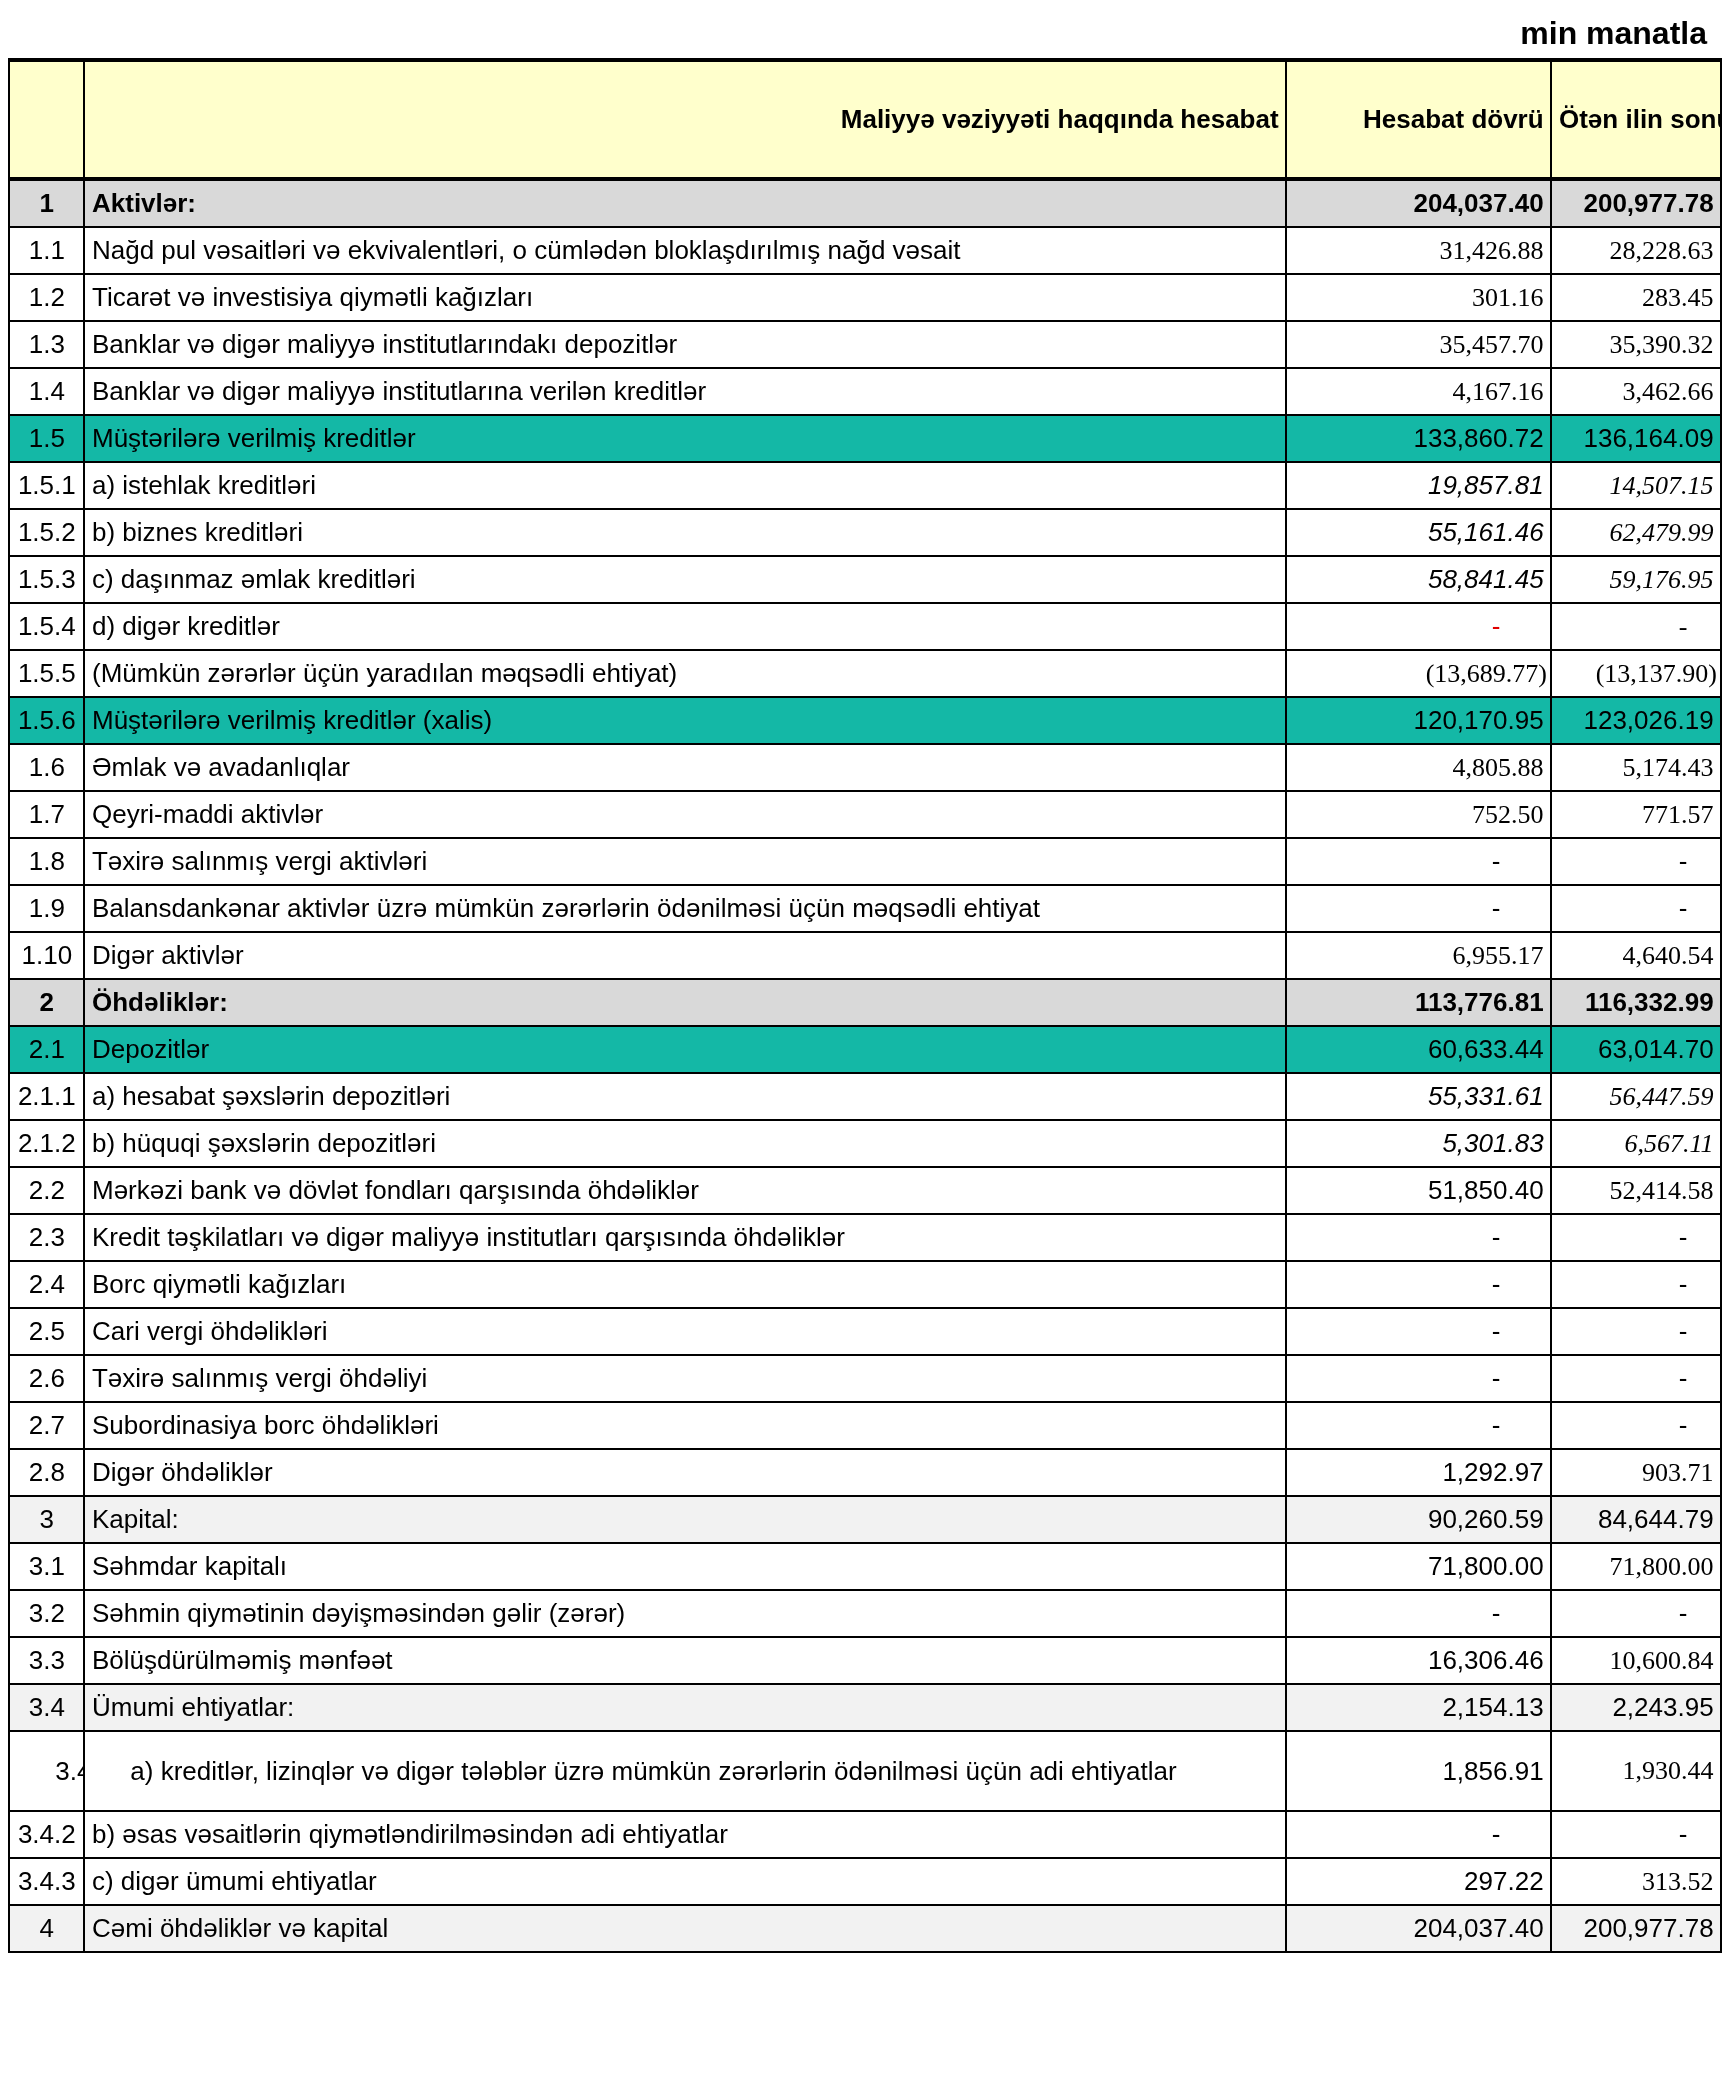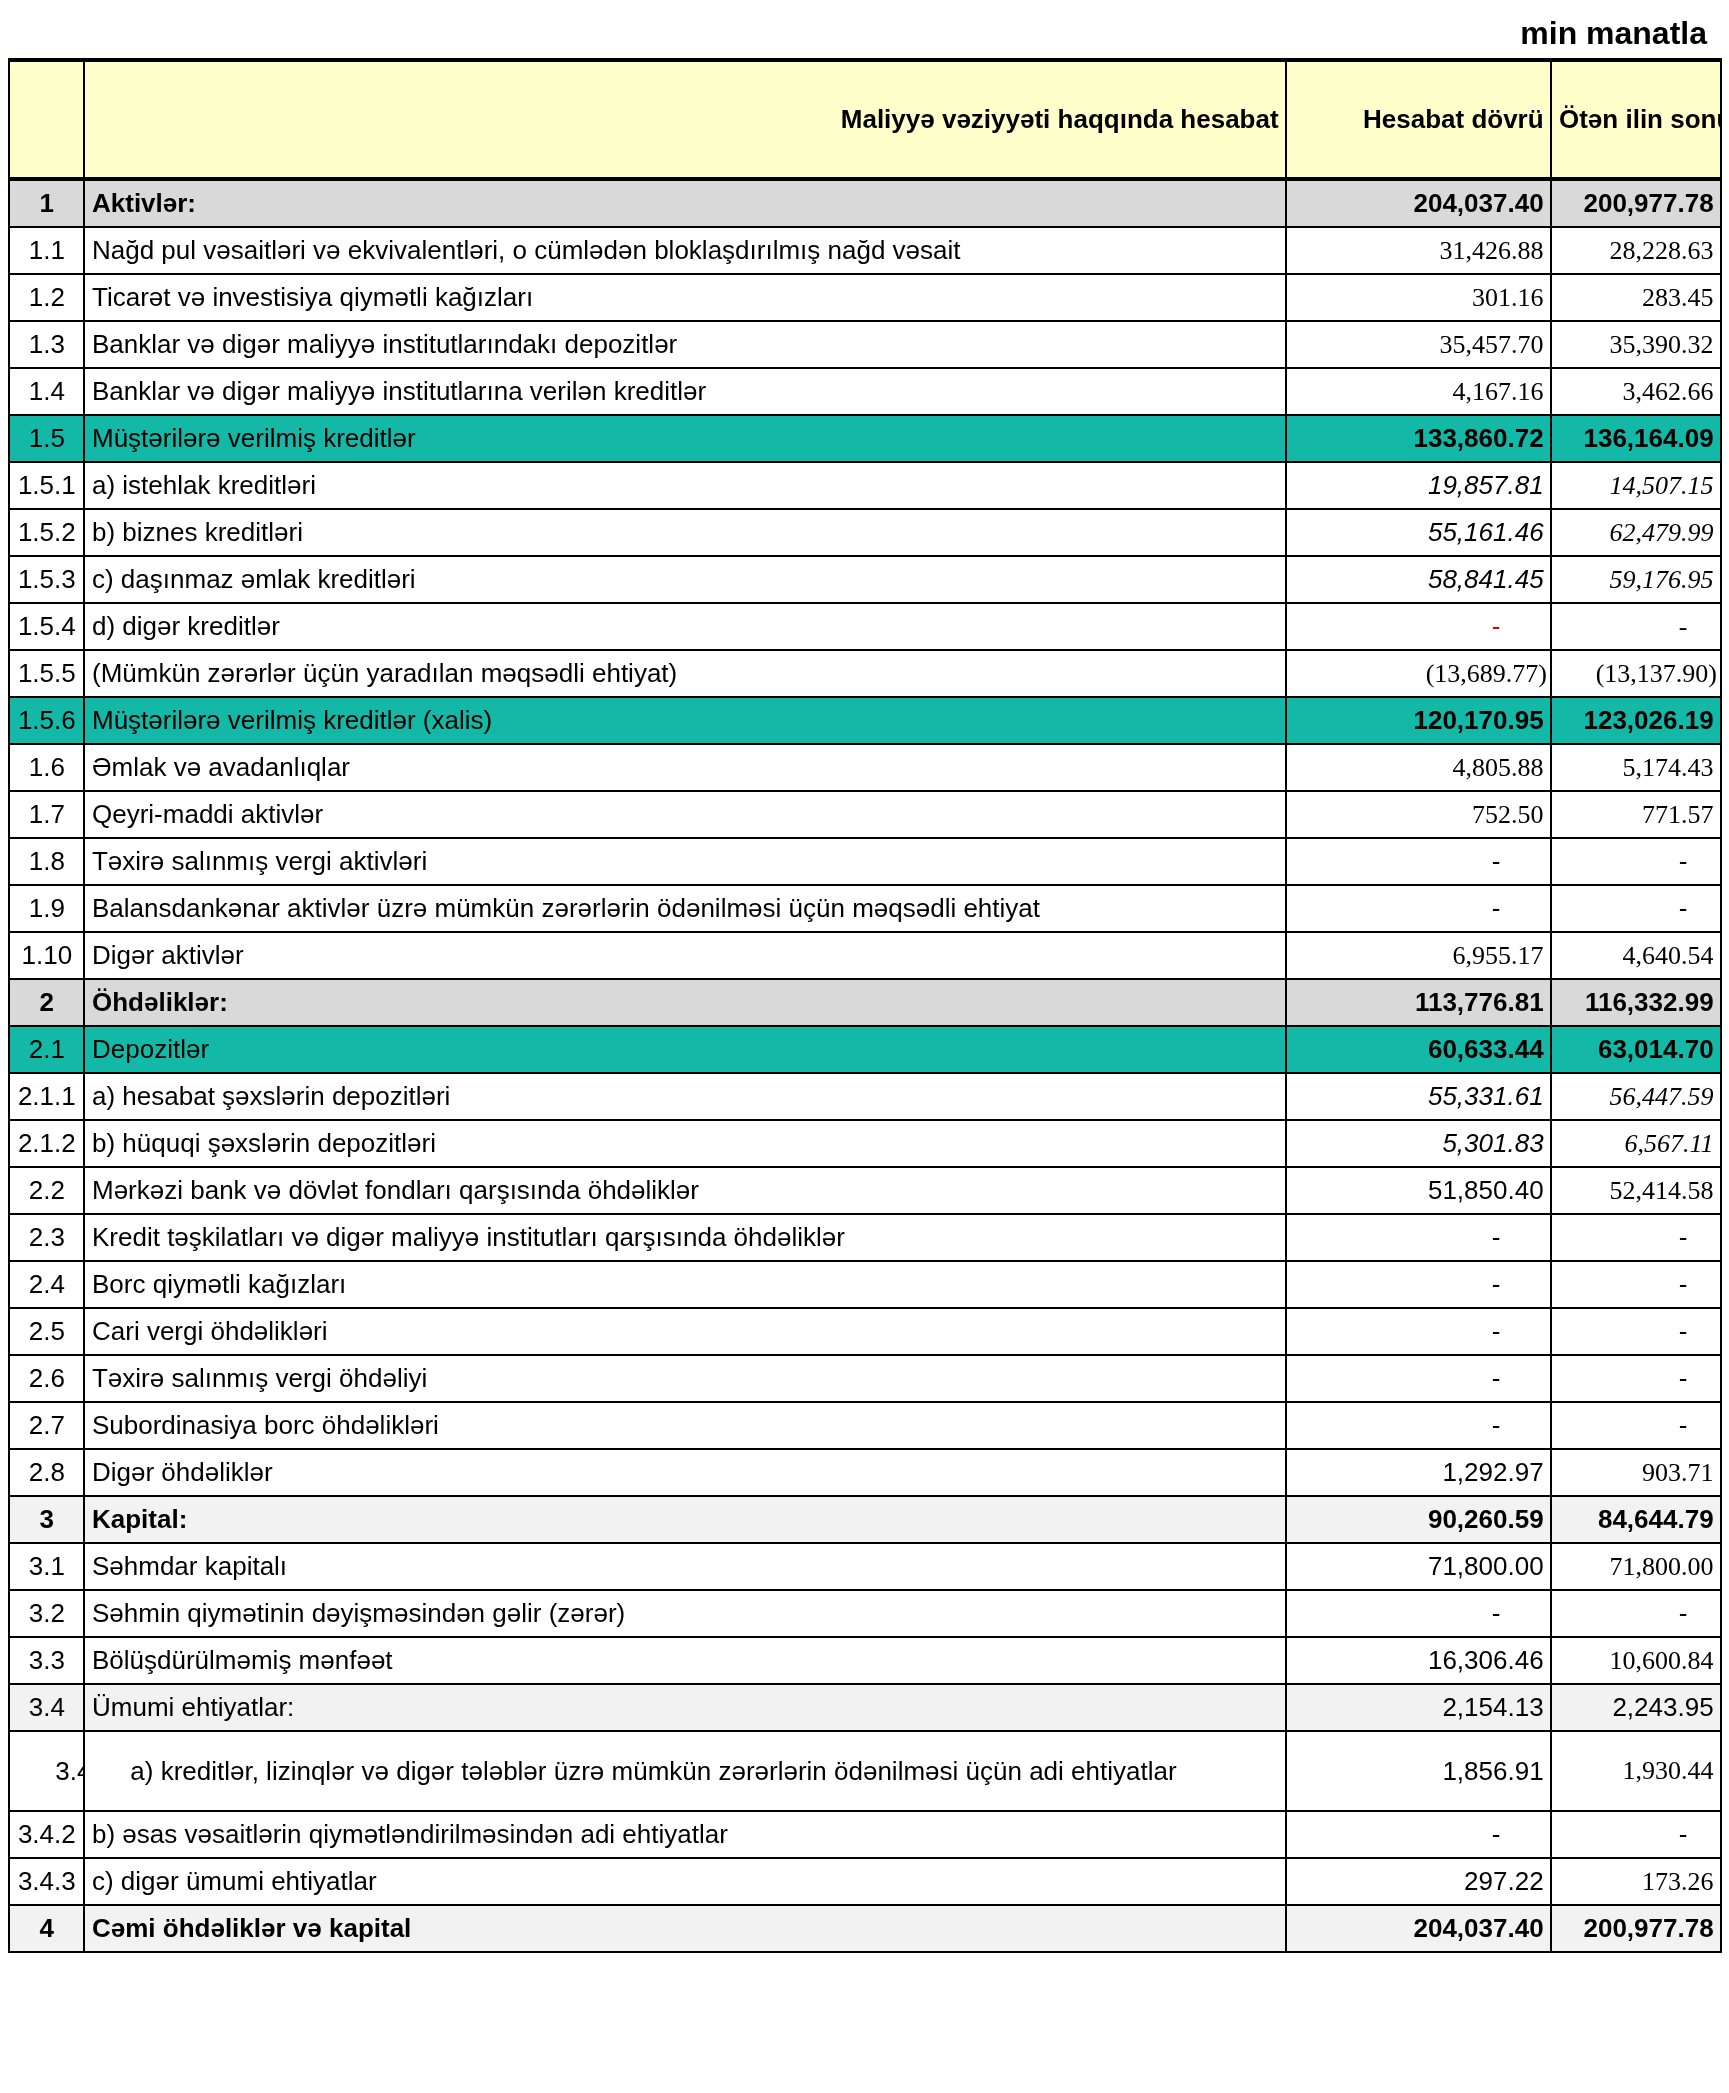--- a/index.html
+++ b/index.html
@@ -13,21 +13,21 @@
   td.code { text-align: center; padding: 0 1.7px; }
   td.desc { text-align: left; }
   td.num { text-align: right; }
   col.c-code { width: 75px; }
   col.c-desc { width: 1202px; }
   col.c-cur { width: 265px; }
   col.c-prev { width: 170px; }
   tr.section td { background: #d9d9d9; font-weight: bold; }
   tr.subtotal td { background: #14b8a6; }
   tr.light td { background: #f2f2f2; }
-  tr.bold td { font-weight: bold; }
+  tr.bold td { font-weight: normal; }
   tr.tall td { height: 78px; padding-left: 45px; }
   td.prev-serif { font-family: "Liberation Serif", serif; }
   td.italic { font-style: italic; }
   td.red { color: #e00000; }
   tr.section td.prev-serif, tr.bold td.prev-serif { font-family: "Liberation Sans", sans-serif; }
 </style>
 </head>
 <body>
 
 <div class="unit">min manatla</div>
@@ -255,21 +255,21 @@
     <tr>
       <td class="code">3.4.2</td>
       <td class="desc">b) əsas vəsaitlərin qiymətləndirilməsindən adi ehtiyatlar</td>
       <td class="num" style="padding-right:50px">-</td>
       <td class="num" style="padding-right:33px">-</td>
     </tr>
     <tr>
       <td class="code">3.4.3</td>
       <td class="desc">c) digər ümumi ehtiyatlar</td>
       <td class="num">297.22</td>
-      <td class="num prev-serif">173.26</td>
+      <td class="num prev-serif">313.52</td>
     </tr>
     <tr class="light bold">
       <td class="code">4</td>
       <td class="desc">Cəmi öhdəliklər və kapital</td>
       <td class="num">204,037.40</td>
       <td class="num prev-serif">200,977.78</td>
     </tr>
   </tbody>
 </table>
 

